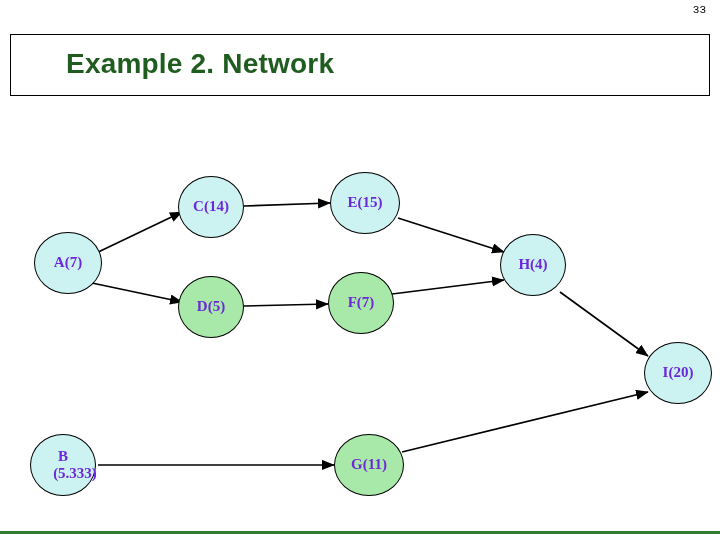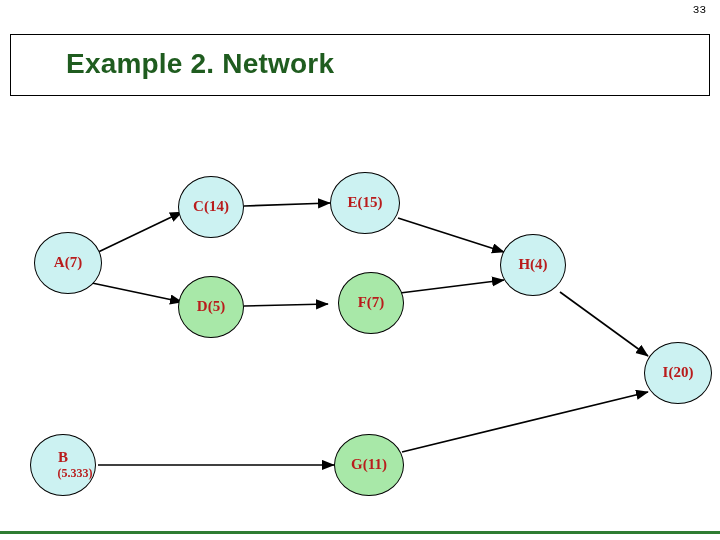--- a/index.html
+++ b/index.html
@@ -69,26 +69,26 @@
     border: 1px solid #000000;
     border-radius: 50%;
     box-sizing: border-box;
     display: flex;
     flex-direction: column;
     align-items: center;
     justify-content: center;
     font-family: "Liberation Serif", serif;
     font-weight: bold;
     font-size: 15px;
-    color: #b91c1c;
+    color: #6d28d9;
     text-align: center;
     line-height: 1.05;
   }
   .node .sub {
-    font-size: 12px;
+    font-size: 15px;
     font-weight: bold;
     margin-top: 1px;
     padding-left: 24px;
   }
   .bottom-rule {
     position: absolute;
     left: 0;
     bottom: 6px;
     width: 720px;
     height: 3px;
@@ -140,21 +140,21 @@
       </div>
       <div class="node" style="left: 178px; top: 176px; width: 66px; height: 62px; background: rgb(204, 242, 242);">
         <div>C(14)</div>
       </div>
       <div class="node" style="left: 330px; top: 172px; width: 70px; height: 62px; background: rgb(204, 242, 242);">
         <div>E(15)</div>
       </div>
       <div class="node" style="left: 178px; top: 276px; width: 66px; height: 62px; background: rgb(168, 232, 168); font-family: Liberation Serif, serif;">
         <div>D(5)</div>
       </div>
-      <div class="node" style="left: 338px; top: 272px; width: 66px; height: 62px; background: rgb(168, 232, 168);">
+      <div class="node" style="left: 328px; top: 272px; width: 66px; height: 62px; background: rgb(168, 232, 168);">
         <div>F(7)</div>
       </div>
       <div class="node" style="left: 500px; top: 234px; width: 66px; height: 62px; background: rgb(204, 242, 242); text-align: center;">
         <div>H(4)</div>
       </div>
       <div class="node" style="left: 644px; top: 342px; width: 68px; height: 62px; background: rgb(204, 242, 242);">
         <div>I(20)</div>
       </div>
       <div class="node" style="left: 30px; top: 434px; width: 66px; height: 62px; background: rgb(204, 242, 242);">
         <div>B</div>

